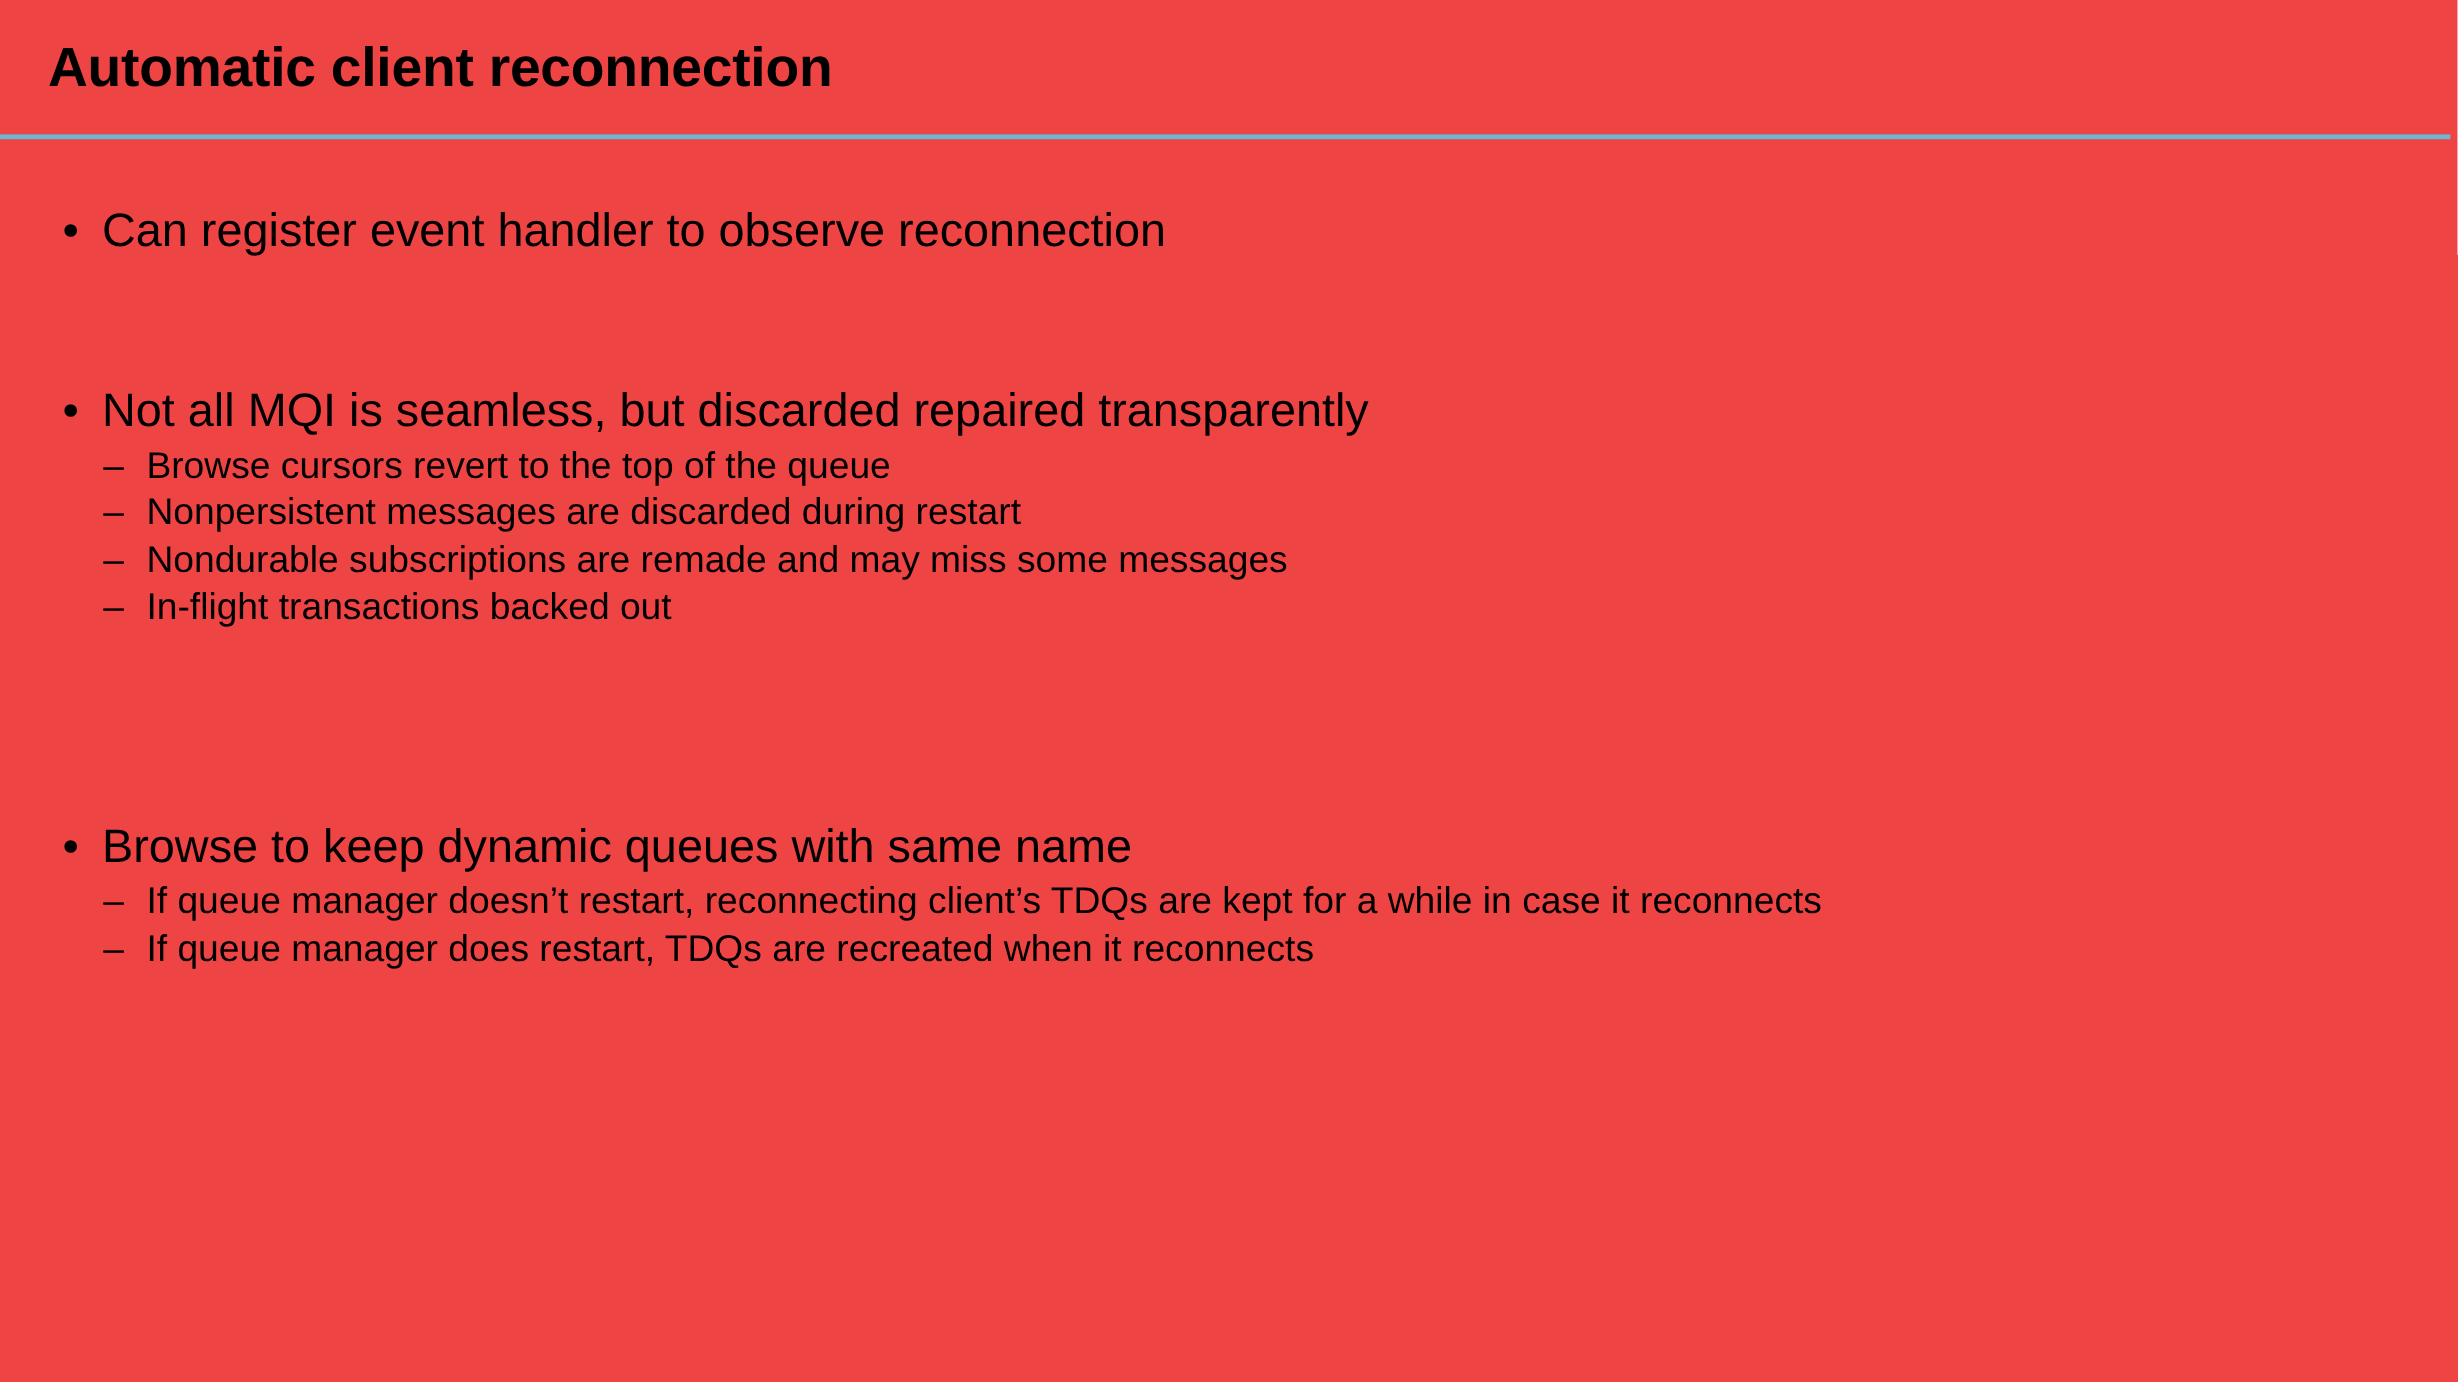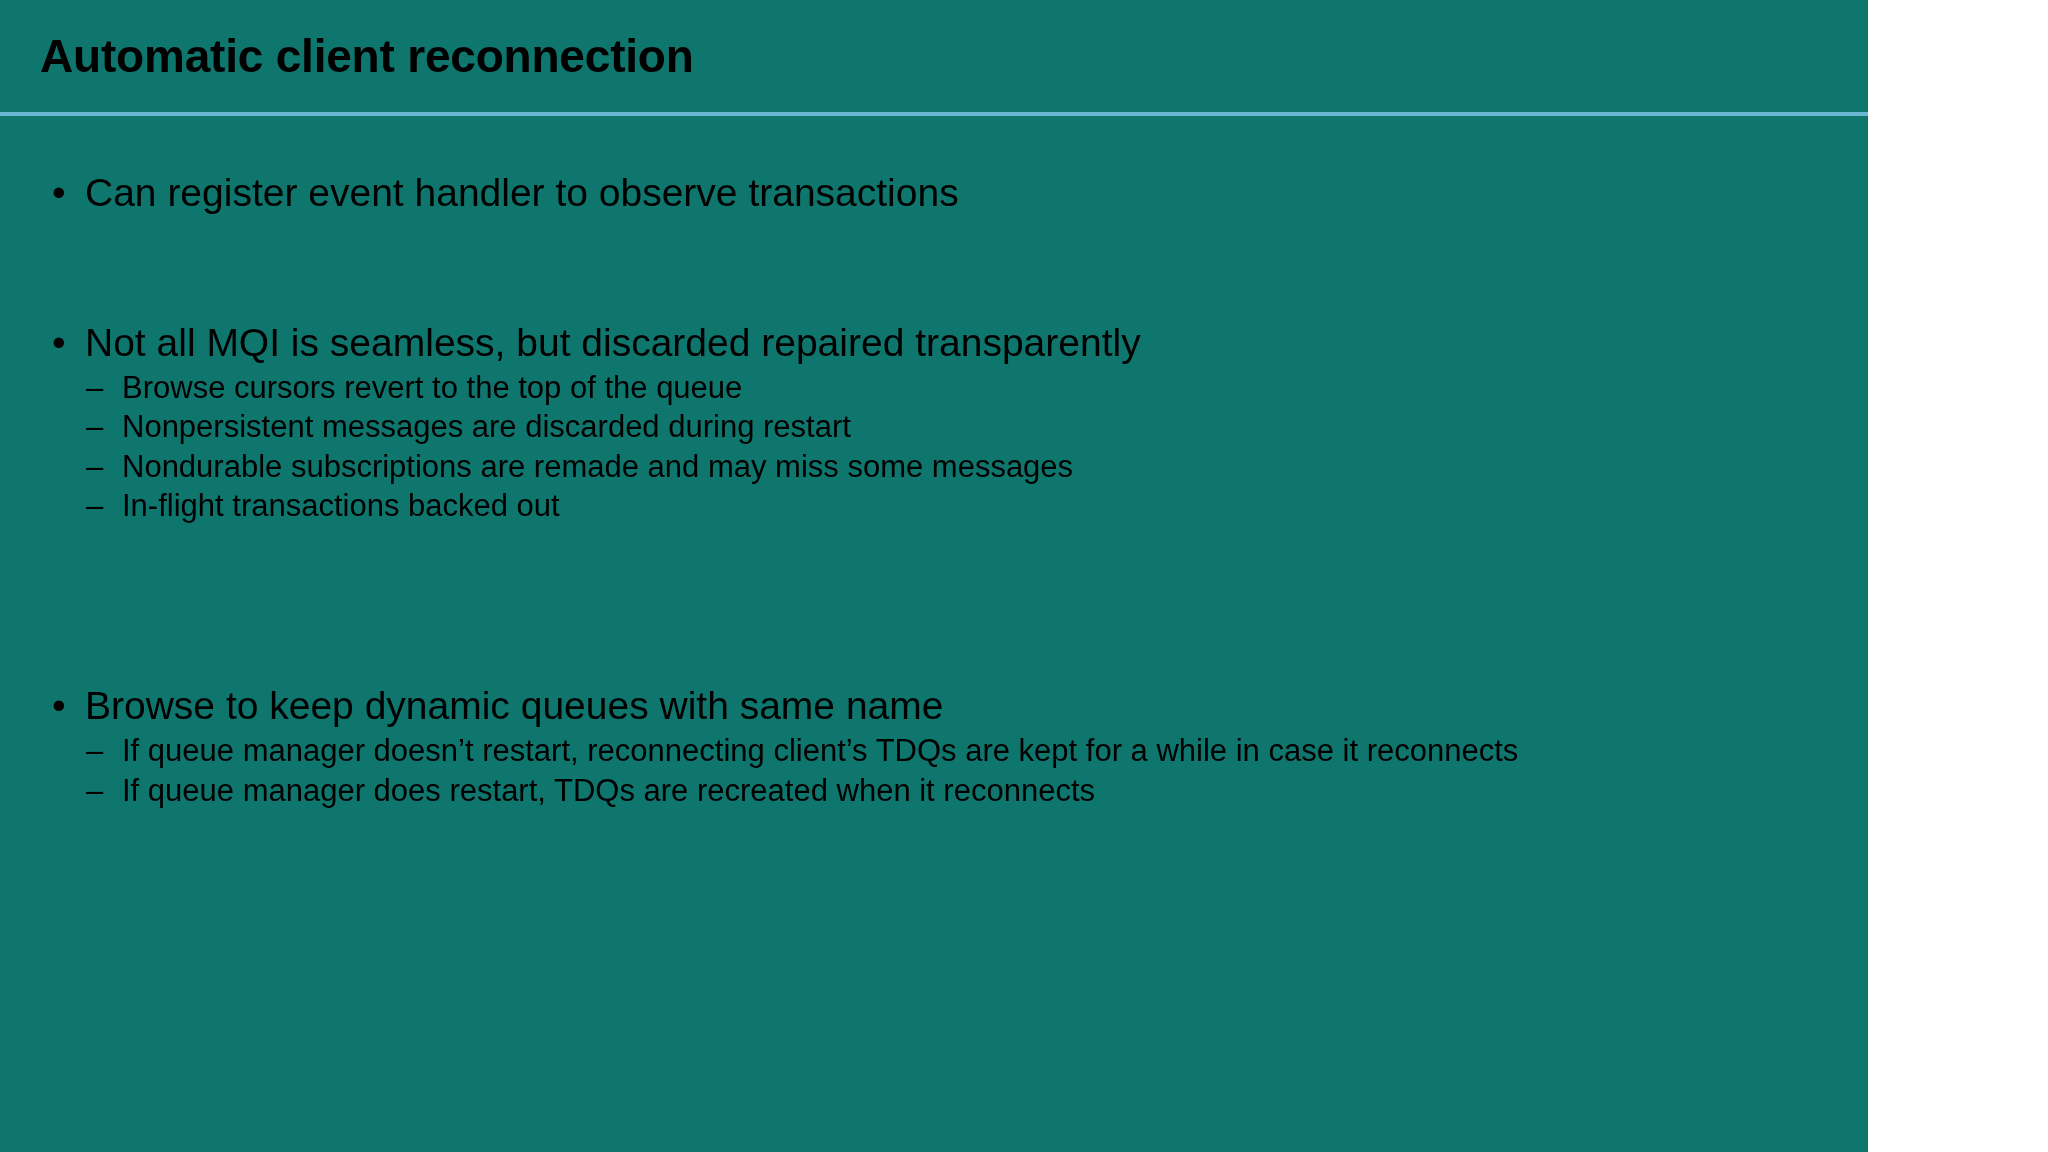--- a/index.html
+++ b/index.html
@@ -8,23 +8,23 @@
     padding: 0;
     background: #ffffff;
   }
   body {
     font-family: "Liberation Sans", sans-serif;
     color: #000000;
     -webkit-font-smoothing: antialiased;
   }
   #slide {
     position: relative;
-    width: 1868px;
+    width: 2048px;
     height: 1152px;
-    background: #0f766e;
+    background: #ef4444;
     overflow: hidden;
   }
 
   
   #title-block {
     position: absolute;
     left: 40px;
     top: 20px;
     width: 1960px;
     height: 72px;
@@ -116,21 +116,21 @@
   <div id="title-block">
     <h1 id="slide-title">Automatic client reconnection</h1>
   </div>
 
   <div id="title-rule"></div>
 
   <div id="body-block">
 
     <div class="para lvl1">
       <span class="marker">•</span>
-      <span class="ptext">Can register event handler to observe transactions</span>
+      <span class="ptext">Can register event handler to observe reconnection</span>
     </div>
 
     <div class="spacer-lvl1"></div>
     <div class="spacer-lvl1"></div>
 
     <div class="para lvl1">
       <span class="marker">•</span>
       <span class="ptext">Not all MQI is seamless, but discarded repaired transparently</span>
     </div>
 

